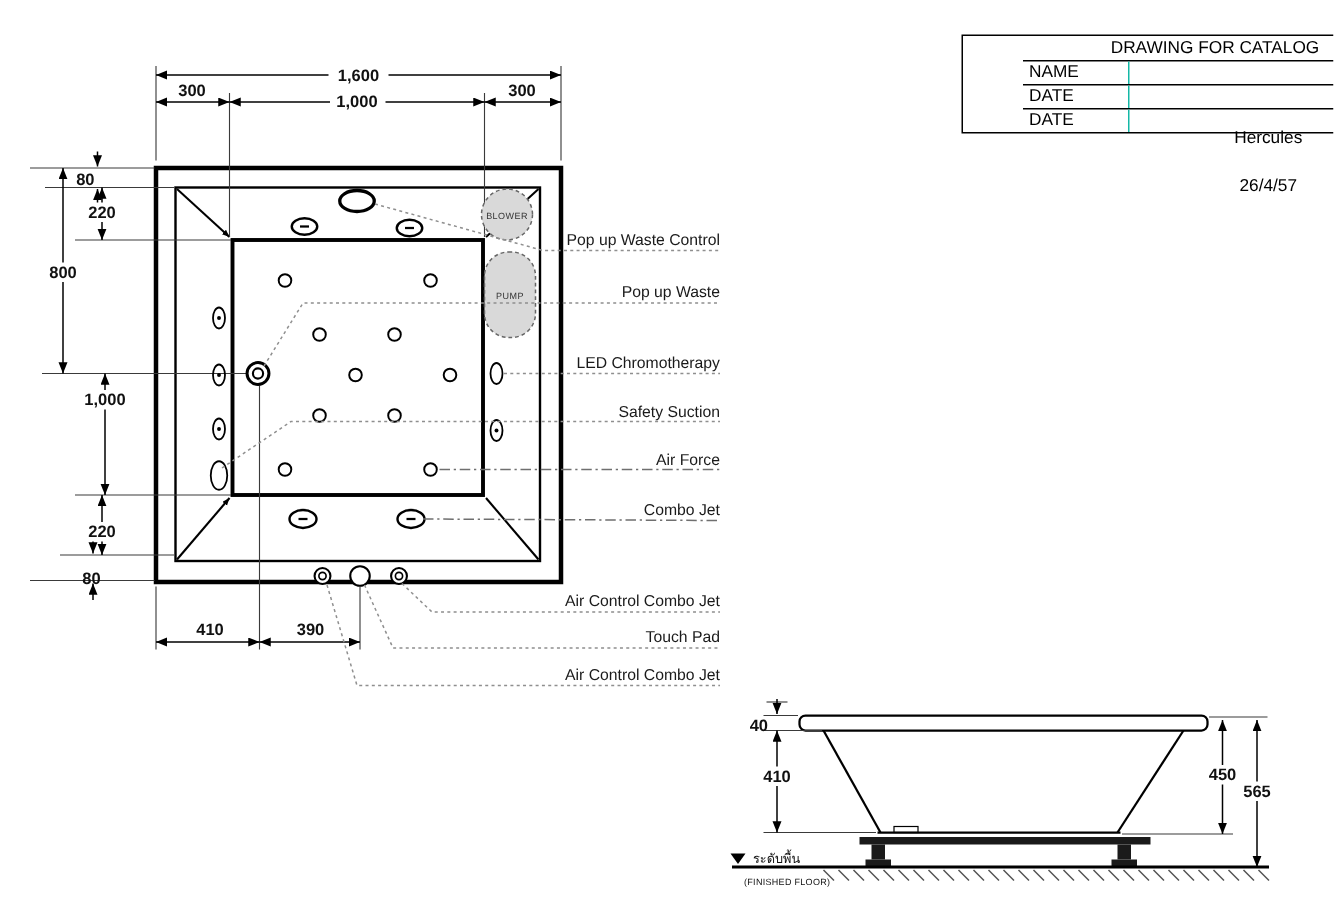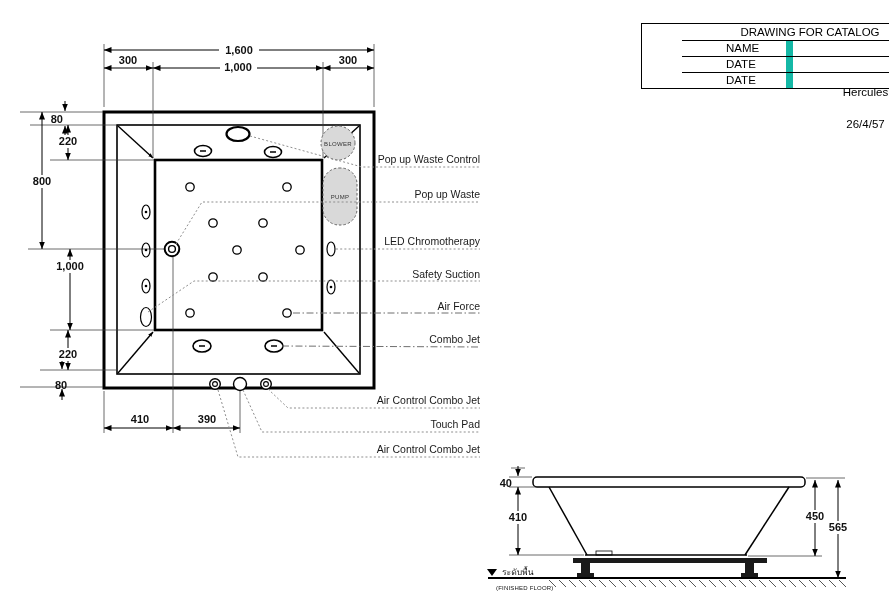--- a/index.html
+++ b/index.html
@@ -20,21 +20,21 @@
   .thaitxt    {font:8.5px "DejaVu Sans","Liberation Sans",sans-serif;fill:#111;}
   .floortxt   {font:6px "Liberation Sans",sans-serif;fill:#111;letter-spacing:.2px;}
   .whitebg    {fill:#fff;}
 
   
   .titleblock{position:absolute;left:641px;top:23px;width:256px;border:1.5px solid #000;
               font-size:11.5px;color:#000;background:#fff;padding-left:40px;}
   .tb-header{height:16px;line-height:16px;text-align:center;border-bottom:1px solid #000;}
   .tb-row{display:flex;height:15px;line-height:15px;border-bottom:1px solid #000;}
   .tb-row:last-child{border-bottom:none;}
-  .tb-label{width:71px;border-right:7px solid #14b8a6;padding-left:4px;box-sizing:border-box;margin-left:40px;}
+  .tb-label{width:71px;border-right:1px solid #14b8a6;padding-left:4px;box-sizing:border-box;}
   .tb-value{flex:1;text-align:center;margin-top:44px;}
 </style>
 </head>
 <body>
 
 <div class="canvas">
 
   <svg width="889" height="615" viewBox="0 0 889 615">
     <defs>
       <marker id="ae" markerUnits="userSpaceOnUse" markerWidth="10" markerHeight="8" refX="7.5" refY="3" orient="auto">

